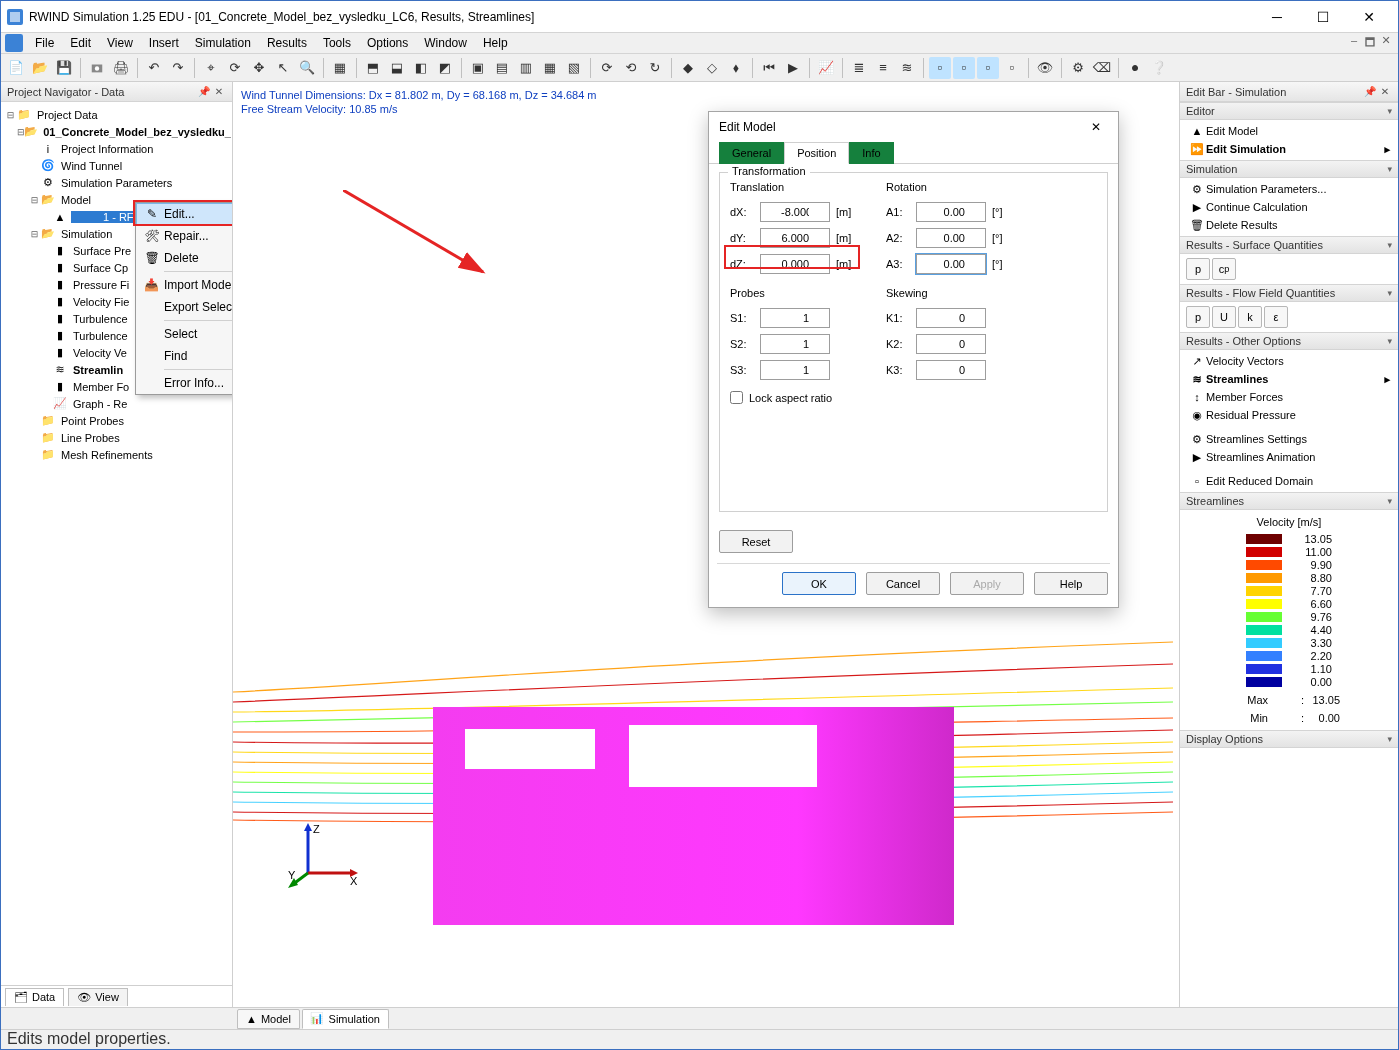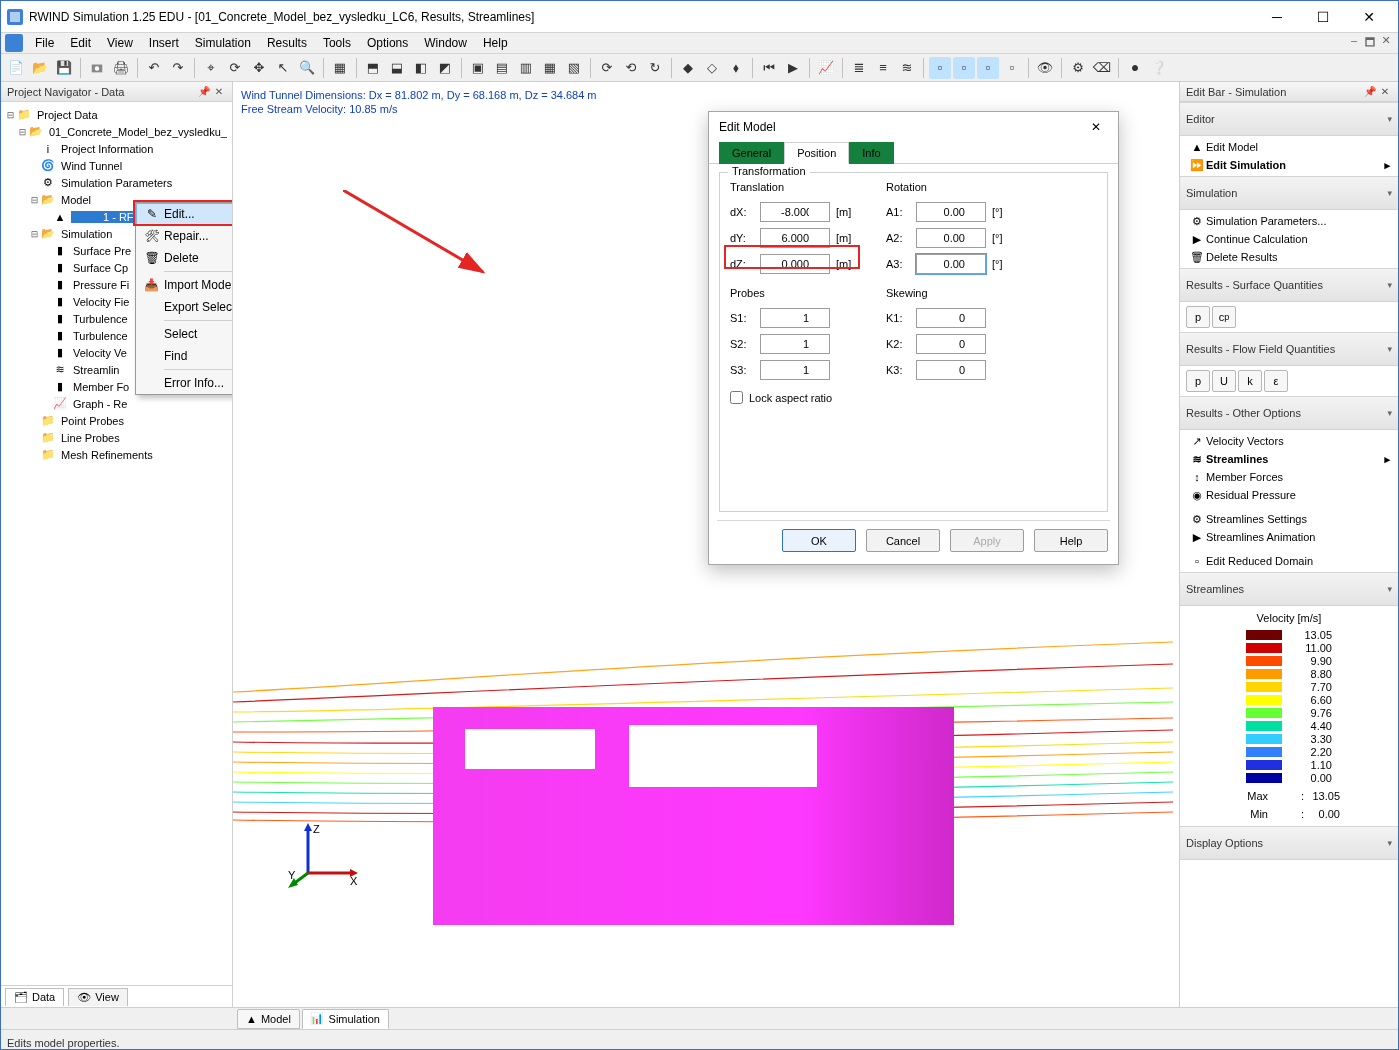--- a/index.html
+++ b/index.html
@@ -31,31 +31,31 @@
 .navigator { width:232px; background:#fff; border-right:1px solid #cfcfcf; display:flex; flex-direction:column; }
 .panetitle { height:20px; background:linear-gradient(#f7f7f7,#e5e5e5); border-bottom:1px solid #d4d4d4; display:flex; align-items:center; padding:0 6px; font-size:11px; color:#333; }
 .panetitle .spacer { flex:1; }
 .panetitle .pinicon, .panetitle .closeicon { width:14px; text-align:center; font-size:10px; color:#555;}
 .tree { flex:1; overflow:auto; font-size:11px; padding:4px 2px; }
 .tn { display:flex; align-items:center; height:17px; white-space:nowrap; }
 .tn .tw { display:inline-block; width:11px; text-align:center; color:#666; font-size:9px; cursor:default;}
 .tn .tic { width:16px; height:14px; display:inline-flex; align-items:center; justify-content:center; margin-right:3px;}
 .tn .tlabel { padding:0 2px; }
 .tn.sel .tlabel { background:#2d7bd1; color:#fff;padding-left:32px; }
-.tn.bold .tlabel { font-weight:normal; }
+.tn.bold .tlabel { font-weight:bold; }
 .indent0{padding-left:2px;}.indent1{padding-left:14px;}.indent2{padding-left:26px;}.indent3{padding-left:38px;}
 
 
 .viewport { flex:1; position:relative; background:#fff; overflow:hidden; }
 .viewinfo { position:absolute; left:8px; top:6px; font-size:11px; color:#1040c0; line-height:14px; }
 .meshinfo { position:absolute; left:8px; bottom:10px; font-size:11px; color:#1040c0; line-height:14px; }
 
 
 .rightpanel { width:219px; background:#fff; border-left:1px solid #cfcfcf; display:flex; flex-direction:column; overflow-y:auto; font-size:11px;}
-.sechdr { height:18px; background:linear-gradient(#f3f3f3,#e3e3e3); border-top:1px solid #d4d4d4; border-bottom:1px solid #d4d4d4; display:flex; align-items:center; padding:16px 6px; color:#333; }
+.sechdr { height:18px; background:linear-gradient(#f3f3f3,#e3e3e3); border-top:1px solid #d4d4d4; border-bottom:1px solid #d4d4d4; display:flex; align-items:center; padding:8px 6px; color:#333; }
 .sechdr .chev { margin-left:auto; font-size:9px; color:#666; }
 .secbody { padding:2px 4px; }
 .rowitem { display:flex; align-items:center; height:18px; padding:0 4px; }
 .rowitem .ric { width:18px; display:inline-flex; align-items:center; justify-content:center;}
 .rowitem.bold { font-weight:bold; }
 .btnrow { display:flex; gap:2px; padding:4px 6px;}
 .btnrow .sq { width:24px; height:22px; border:1px solid #b7b7b7; background:#f7f7f7; display:inline-flex; align-items:center; justify-content:center; font-size:11px; border-radius:2px;}
 
 
 .legend { padding:6px 8px; font-size:11px; }
@@ -71,21 +71,21 @@
 .dopt .dr { display:flex; align-items:center; height:18px; gap:6px;}
 .dopt input[type=checkbox]{ width:13px; height:13px;}
 
 
 .bottomtabs { height:22px; background:#f0f0f0; border-top:1px solid #cfcfcf; display:flex;}
 .bottomtabs .seg { display:flex; align-items:center; padding:0 4px; gap:2px;}
 .bottomtabs .tab { display:inline-flex; align-items:center; height:20px; padding:0 8px; border:1px solid #bfbfbf; background:#f7f7f7; font-size:11px; gap:4px; border-radius:2px 2px 0 0;}
 .bottomtabs .tab.active { background:#fff; border-bottom-color:#fff; }
 
 
-.statusbar { height:20px; background:#f0f0f0; border-top:1px solid #cfcfcf; font-size:11px; display:flex; align-items:flex-end; padding:0 6px; color:#333;}
+.statusbar { height:20px; background:#f0f0f0; border-top:1px solid #cfcfcf; font-size:16px; display:flex; align-items:flex-start; padding:0 6px; color:#333;}
 
 
 .ctxmenu { position:absolute; left:134px; top:0px; width:212px; background:#f6f6f6; border:1px solid #9b9b9b; box-shadow:3px 3px 6px rgba(0,0,0,.25); z-index:50; font-size:12px;}
 .ctxmenu .cmrow { display:flex; align-items:center; height:22px; padding:2px 4px 2px 4px;}
 .ctxmenu .cmico { width:24px; display:inline-flex; align-items:center; justify-content:center;}
 .ctxmenu .cmrow.hov { background:#cfe6fb; border:1px solid #7ab6e8; padding:1px 3px 1px 3px;}
 .ctxmenu .cmsep { height:1px; background:#d0d0d0; margin:2px 4px 2px 28px;}
 .ctxbox { position:absolute; border:2px solid #e52424; pointer-events:none; z-index:60;}
 
 
@@ -478,20 +478,23 @@
                 <span class="flab">K2:</span>
                 <input value="0" style="">
               </div>
             <div class="frow">
                 <span class="flab">K3:</span>
                 <input value="0" style="">
               </div>
           </div>
         </div>
       </div>
+      <div class="dfoot">
+        <button>Reset</button>
+      </div>
       <div style="height:1px;background:#d8d8d8;margin:0 8px;"></div>
       <div class="dbtns">
         <button class="primary">OK</button>
         <button>Cancel</button>
         <button disabled="">Apply</button>
         <button>Help</button>
       </div>
     </div>
 
     <svg class="arrow" style="left:110px; top:108px;" width="150" height="100">

